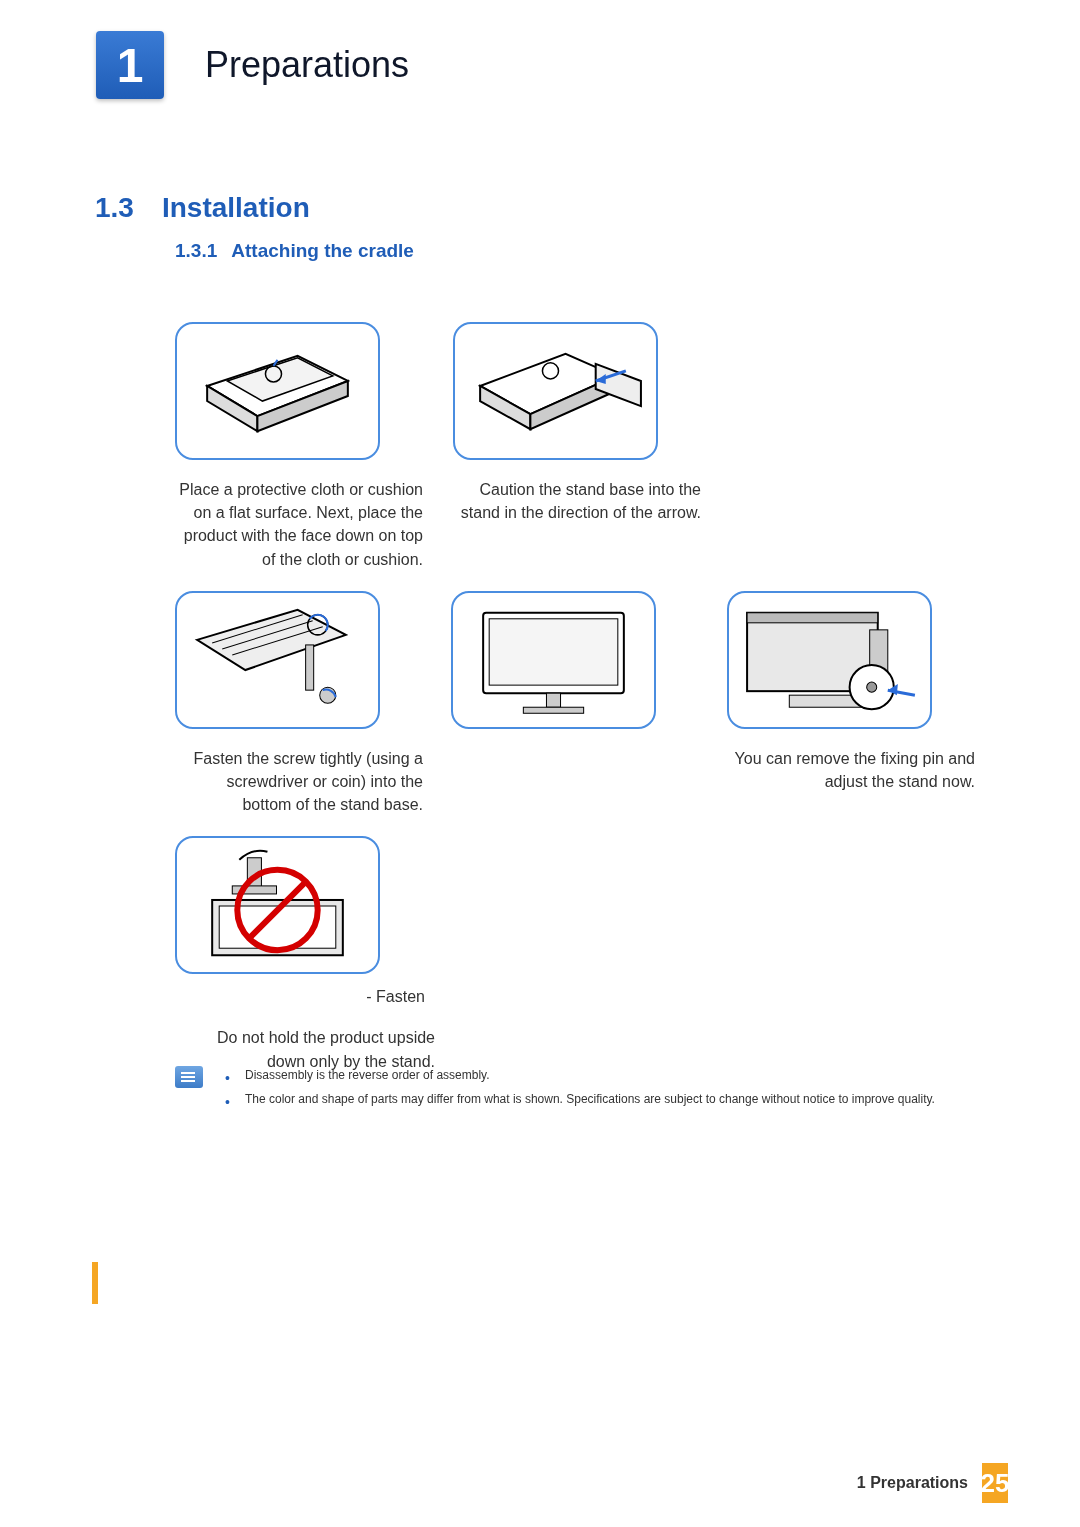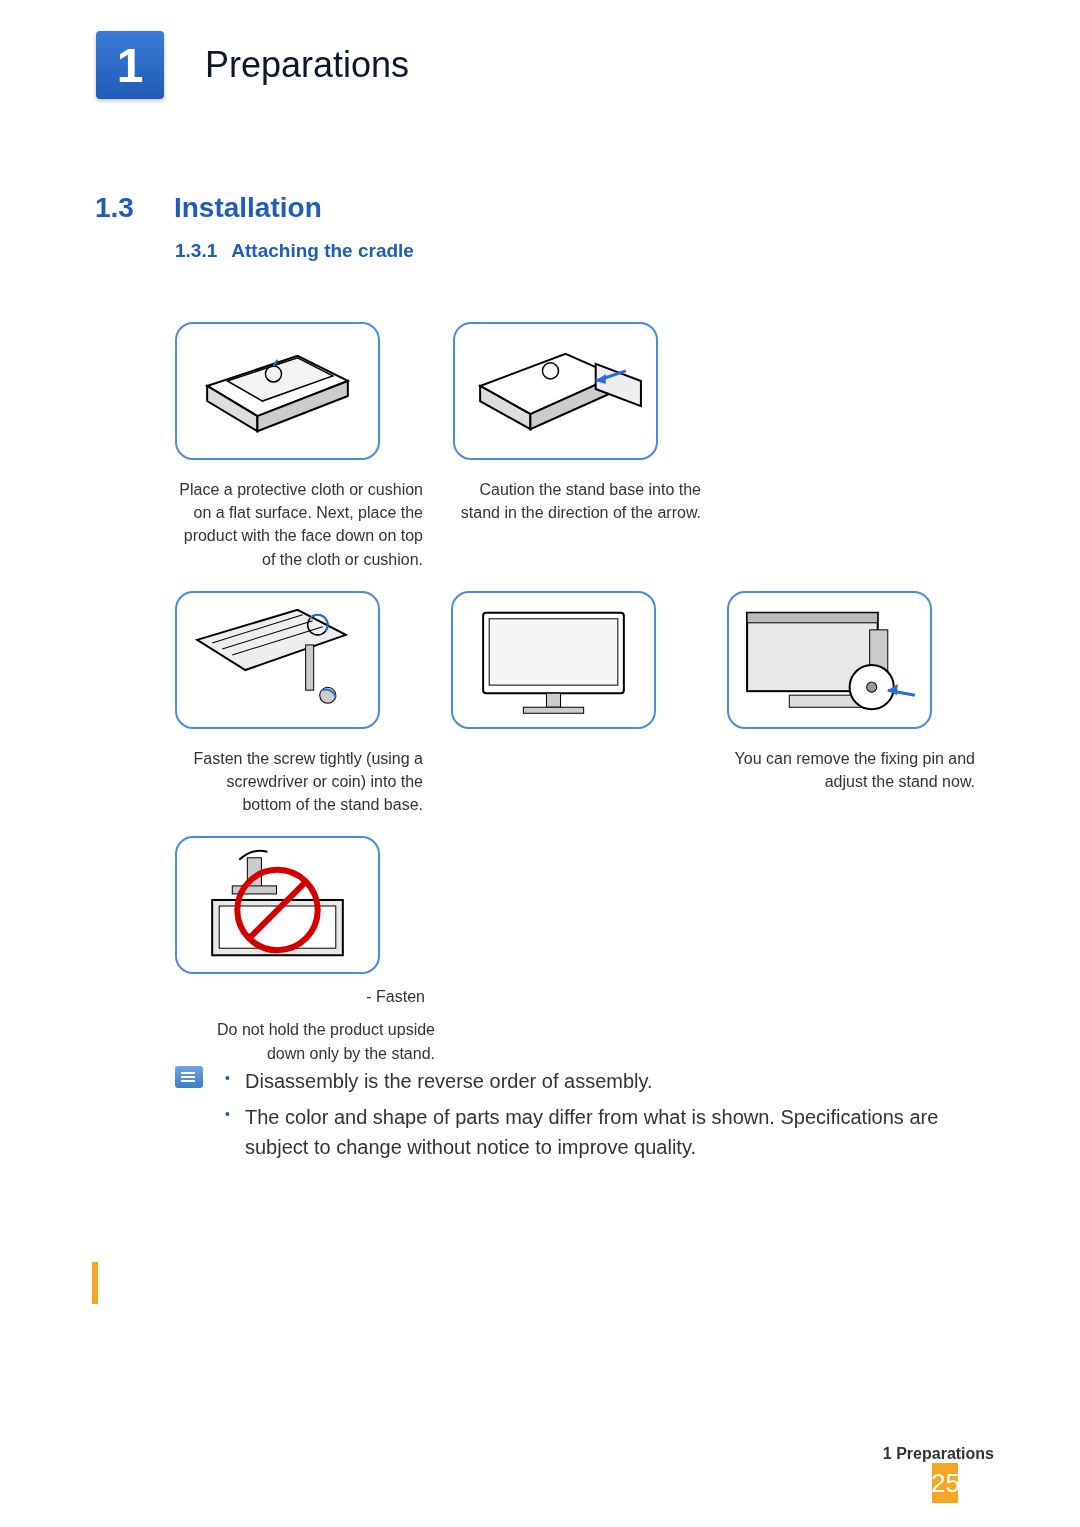--- a/index.html
+++ b/index.html
@@ -38,21 +38,21 @@
     color: #0f172a;
     margin-left: 41px;
   }
   .sec-h2 {
     position: absolute;
     left: 95px;
     top: 192px;
     font-size: 28px;
     color: #1f5db7;
     display: flex;
-    gap: 40px;
+    gap: 28px;
   }
   .sec-h3 {
     position: absolute;
     left: 175px;
     top: 240px;
     font-size: 19px;
     color: #1f5db7;
     display: flex;
     gap: 14px;
   }
@@ -78,21 +78,21 @@
   }
   .ill svg { width: 100%; height: 100%; }
   .caption {
     margin-top: 18px;
     font-size: 16px;
     line-height: 1.45;
     color: #333;
     width: 248px;
   }
   .caution-label { margin-top: 14px; font-size: 16px; color: #333; }
-  .caution-text { margin-top: 12px; font-size: 16px; line-height: 1.45; color: #333; width: 260px; }
+  .caution-text { margin-top: 20px; font-size: 16px; line-height: 1.45; color: #333; width: 260px; }
   .notes {
     position: absolute;
     left: 175px;
     top: 1066px;
     width: 790px;
     display: flex;
     gap: 22px;
   }
   .note-icon {
     width: 28px;
@@ -105,21 +105,21 @@
   .note-icon::after{
     content:"";
     position:absolute;
     left:6px; top:6px;
     width:14px; height:2px;
     background:#fff;
     box-shadow:0 4px 0 #fff, 0 8px 0 #fff;
   }
   .note-list { list-style: none; }
   .note-list li {
-    font-size: 20px;
+    font-size: 12px;
     line-height: 1.5;
     color: #333;
     position: relative;
     padding-left: 20px;
     margin-bottom: 6px;
   }
   .note-list li::before {
     content: "•";
     position: absolute;
     left: 0;
@@ -127,33 +127,32 @@
     font-size: 14px;
     top: 2px;
   }
   .footer {
     position: absolute;
     bottom: 24px;
     right: 72px;
     display: flex;
     align-items: center;
     gap: 0;
-    flex-direction: column;
   }
   .footer-label {
     font-size: 16px;
     font-weight: bold;
     color: #333;
     padding-right: 14px;
   }
   .footer-page {
     background: #f5a623;
     color: #fff;
     font-size: 26px;
-    font-weight: normal;
+    font-weight: bold;
     width: 26px;
     height: 40px;
     display: flex;
     align-items: center;
     justify-content: center;
   }
   .side-rule {
     position: absolute;
     left: 92px;
     top: 1262px;

